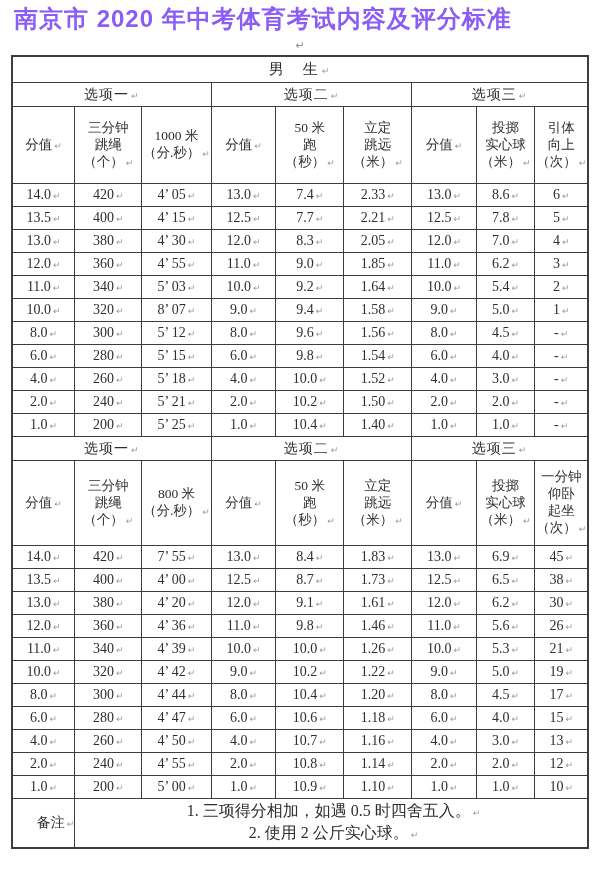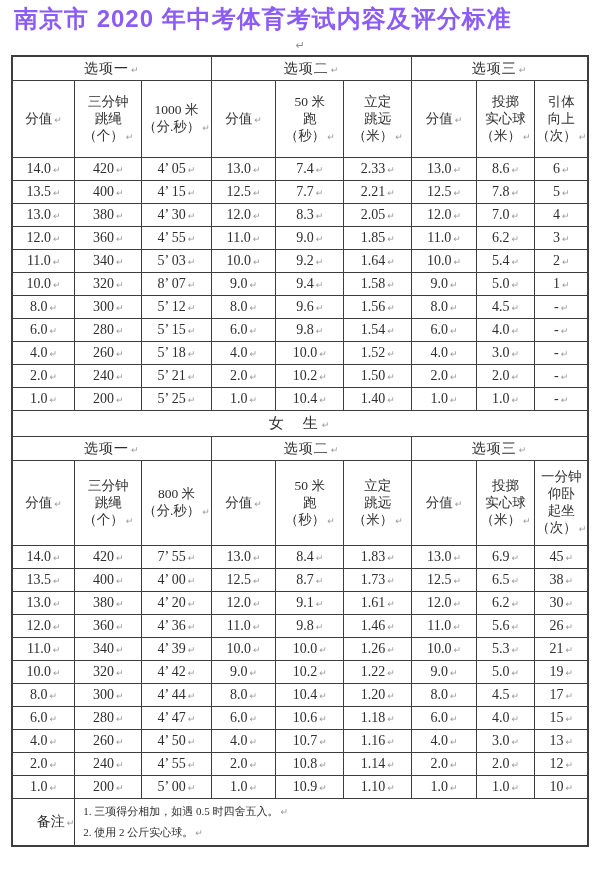--- a/index.html
+++ b/index.html
@@ -29,21 +29,21 @@
   tr.hdr-b td{height:76px;}
   tr.hdr-g td{height:84px;}
   .hd{font-size:13.5px;line-height:17px;white-space:pre-line;}
   .cell{height:22px;font-size:14px;}
   
   .pm::after, .cell::after{
     content:"\21B5";color:#9a9a9a;font-size:9px;margin-left:2px;
   }
   .note-label{font-size:14px;text-align:right;}
   .note-text{
-    text-align:left;padding:2px 3px 2px 8px;font-size:11px;line-height:20px;
+    text-align:center;padding:2px 3px 2px 8px;font-size:16px;line-height:20px;
   }
   tr.note-row td{height:40px;}
 </style>
 </head>
 <body>
 
 <div class="title">南京市 2020 年中考体育考试内容及评分标准</div>
 <div class="pmark-line">↵</div>
 
 <table>
@@ -54,20 +54,23 @@
     <col style="width:11.2%">
       <col style="width:11.8%">
       <col style="width:11.8%">
     <col style="width:11.2%">
       <col style="width:10.2%">
       <col style="width:9.2%">
   </colgroup>
 
   <tbody>
     <tr>
+      <td colspan="9" class="sec pm">男　生</td>
+    </tr>
+    <tr>
       <td colspan="3" class="grp pm">选项一</td>
       <td colspan="3" class="grp pm">选项二</td>
       <td colspan="3" class="grp pm">选项三</td>
     </tr>
     <tr class="hdr-b">
       <td class="hd pm">分值</td>
       <td class="hd pm">三分钟
 跳绳
 （个）</td>
       <td class="hd pm">1000 米
@@ -208,23 +211,20 @@
         <td class="cell">10.4</td>
         <td class="cell">1.40</td>
         <td class="cell">1.0</td>
         <td class="cell">1.0</td>
         <td class="cell">-</td>
       </tr>
     </tbody>
 
   <tbody>
     <tr>
-      <td colspan="9" class="sec pm">女　生</td>
-    </tr>
-    <tr>
       <td colspan="3" class="grp pm">选项一</td>
       <td colspan="3" class="grp pm">选项二</td>
       <td colspan="3" class="grp pm">选项三</td>
     </tr>
     <tr class="hdr-g">
       <td class="hd pm">分值</td>
       <td class="hd pm">三分钟
 跳绳
 （个）</td>
       <td class="hd pm">800 米

